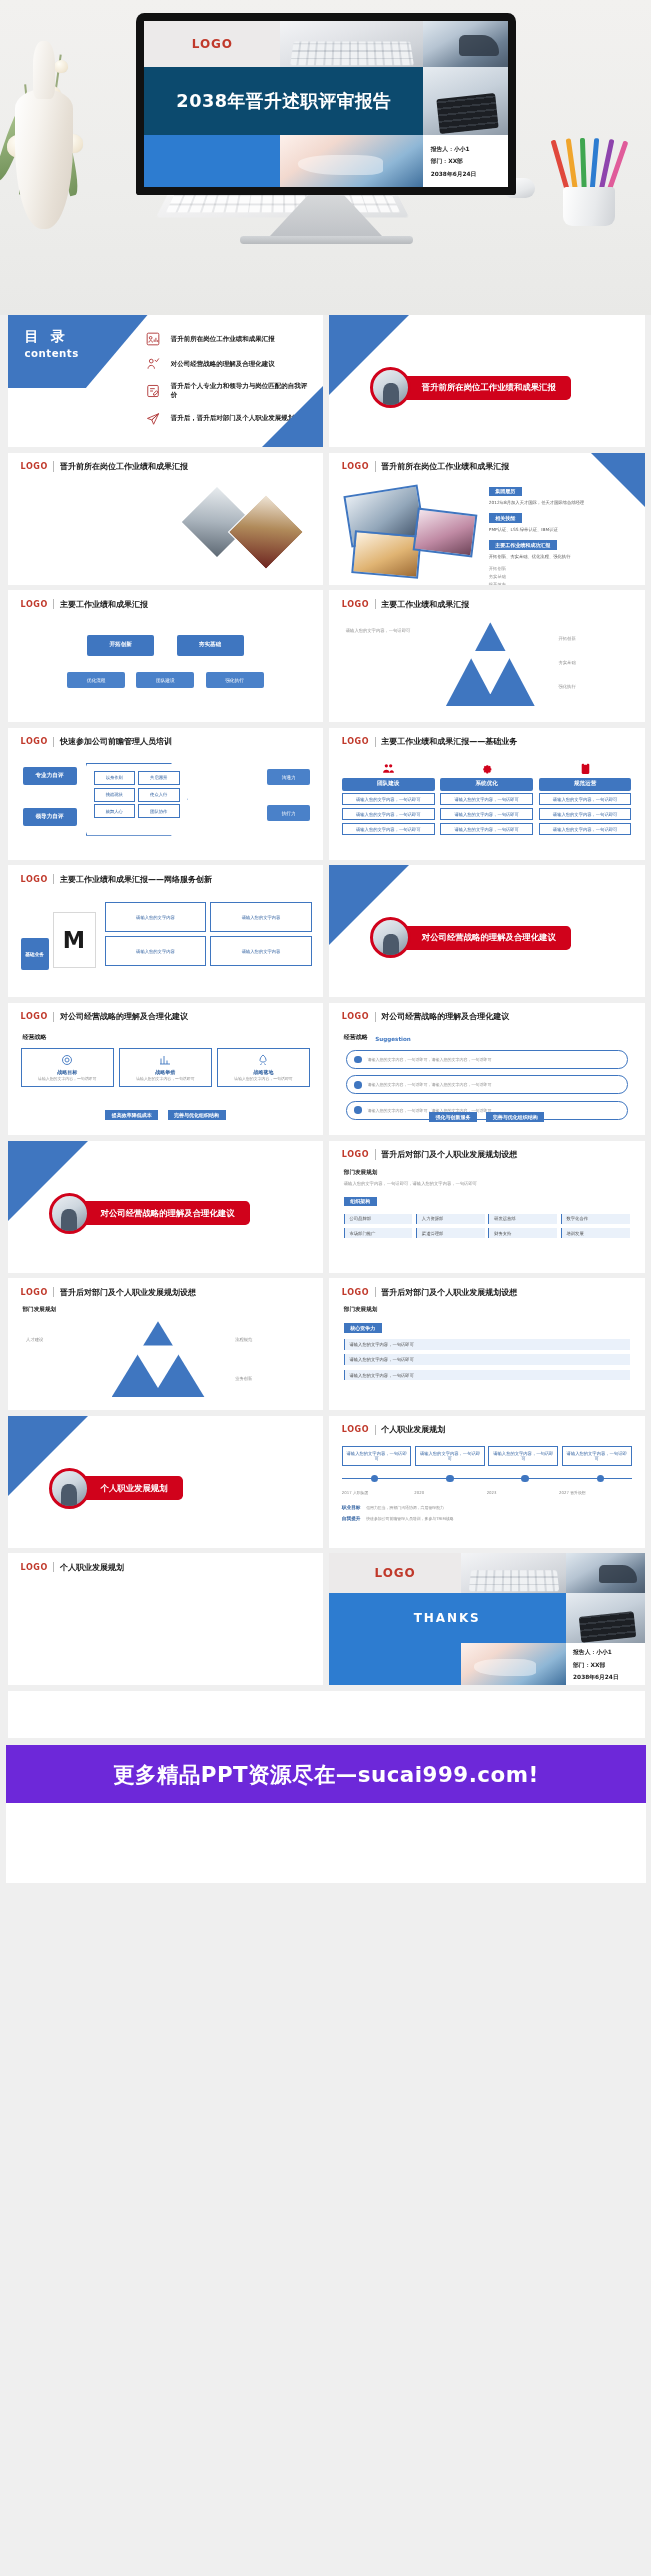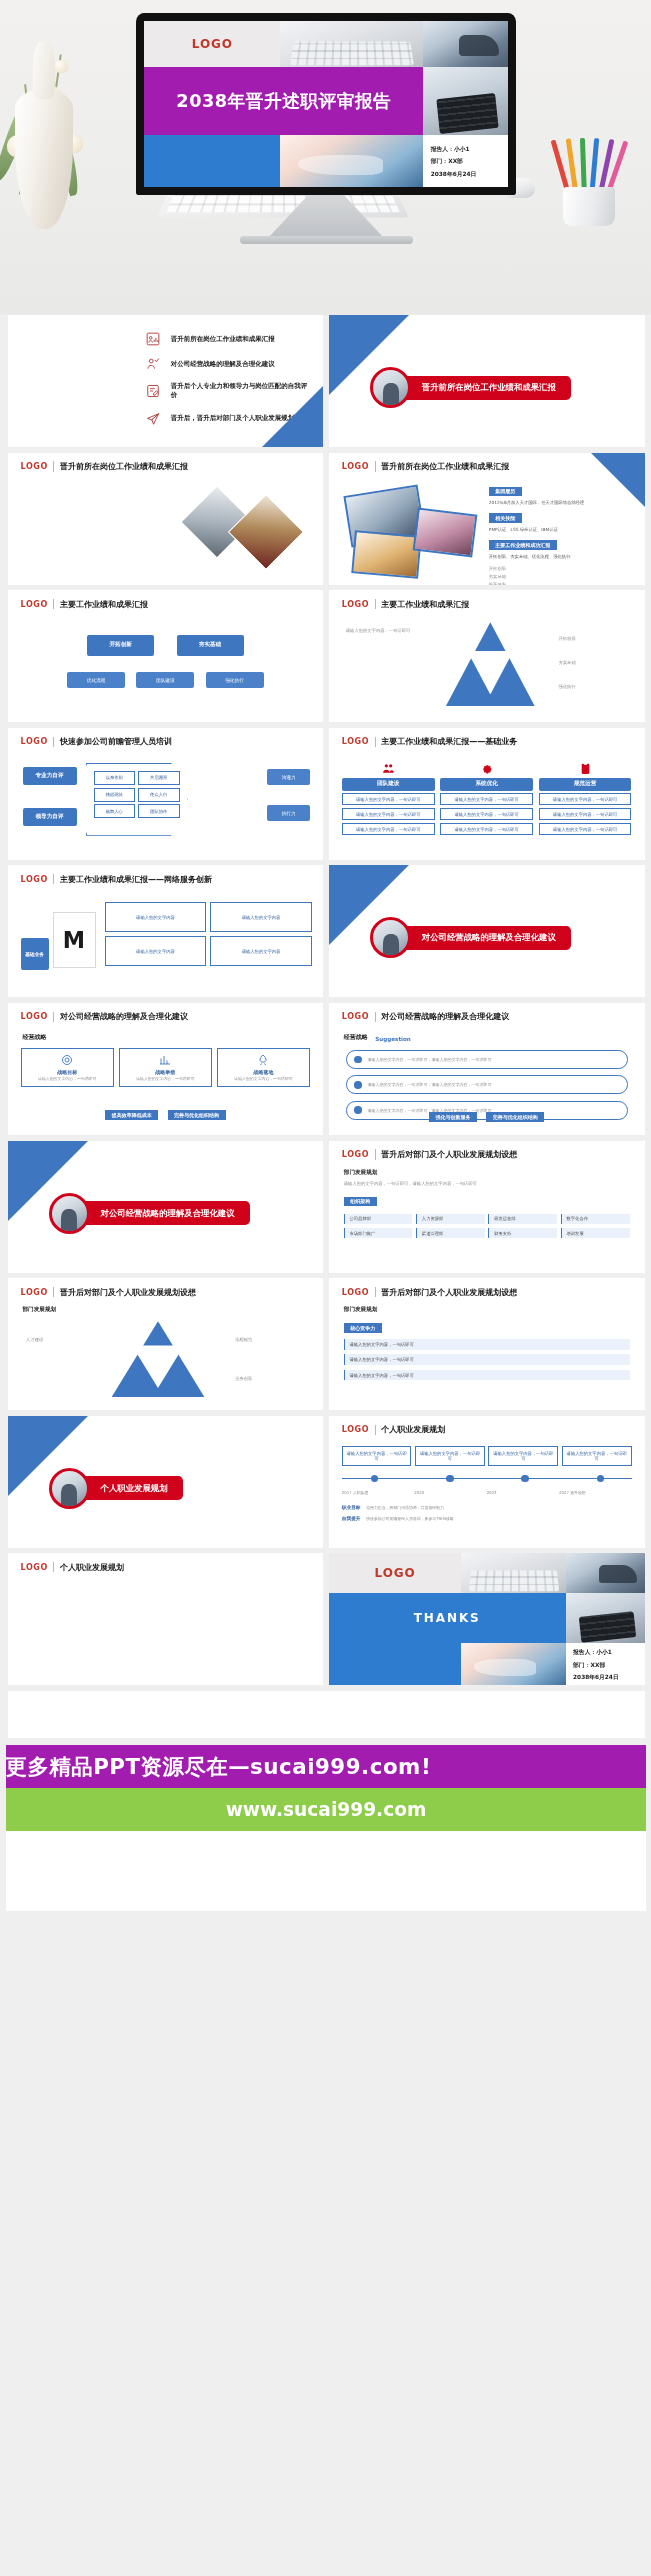--- a/index.html
+++ b/index.html
@@ -34,21 +34,21 @@
   .ph-kbd:before { content:""; position:absolute; left:8%; top:42%; width:84%; height:52%;
         background:repeating-linear-gradient(90deg,#f7f8f9 0 6.5px,#dcdfe3 6.5px 8.4px),repeating-linear-gradient(0deg,#f7f8f9 0 5.6px,#dadde1 5.6px 7.5px);
         background-blend-mode:multiply; border-radius:2.8px; transform:perspective(56px) rotateX(8deg);}
   .ph-hand1 { background:linear-gradient(150deg,#dfe7ee 0%,#b6c4d2 35%,#6c7f93 70%,#4c5c6e 100%); }
   .ph-hand1:after { content:""; position:absolute; right:10%; top:30%; width:48%; height:46%; background:#2f3a46; border-radius:5.6px 17px 3.7px 3.7px; opacity:.85;}
   .ph-calc { background:linear-gradient(160deg,#e7ecf1 0%,#c6d0da 45%,#8e9aa7 100%); }
   .ph-calc:after { content:""; position:absolute; left:18%; bottom:6%; width:70%; height:52%;
         background:repeating-linear-gradient(0deg,#1c1f24 0 4.7px,#33383f 4.7px 6.5px); border-radius:2.8px; transform:rotate(-6deg);}
   .ph-type { background:linear-gradient(145deg,#fdf1ec 0%,#f2d9cf 30%,#8fb7d6 70%,#3f6f9c 100%); }
   .ph-type:after { content:""; position:absolute; left:12%; top:38%; width:60%; height:40%; background:rgba(255,255,255,.45); border-radius:40% 30% 20% 50%; }
-  .c-title { background:#a21caf; display:flex; align-items:center; justify-content:center; grid-column:1 / span 2; }
+  .c-title { background:#0c4a6e; display:flex; align-items:center; justify-content:center; grid-column:1 / span 2; }
   .c-title span { color:#fff; font-weight:bold; font-size:17.7px; letter-spacing:0.5px; white-space:nowrap; }
   .c-blue { background:#2d7cd0; }
   .c-meta { background:#fff; padding:5.6px 3.7px 3.7px 7.5px; display:flex; flex-direction:column; justify-content:center; gap:3.7px; }
   .c-meta div { font-size:5.8px; color:#1a1a1a; font-weight:bold; white-space:nowrap; }
   .stand { width:112px; height:41px; margin:0 auto; background:linear-gradient(180deg,#d6d8da,#bfc2c6); clip-path:polygon(34% 0,66% 0,100% 100%,0 100%); }
   .base { width:173px; height:8.4px; margin:0 auto; border-radius:3.7px; background:linear-gradient(180deg,#d2d5d8,#b7babd); }
   .mon-foot { width:380px; height:43px; background:linear-gradient(180deg,#f5f5f6 0%,#e9eaec 100%); border-radius:0 0 5.6px 5.6px;
        display:flex; align-items:center; justify-content:center; }
   .mon-foot span { color:#b8b8b8; font-size:11.2px; letter-spacing:3.7px; font-family:"DejaVu Serif","Liberation Serif",serif;}
 
@@ -111,21 +111,21 @@
   .thanks-bar span { color:#fff; font-weight:bold; font-size:12px; letter-spacing:1.9px; }
 
   
   .quote-card { position:absolute; left:30px; top:37px; right:34px; height:63px; background:#fff;
        border-left:4.7px solid #3f76c0; border-radius:0 11.2px 11.2px 0; box-shadow:0 0.9px 4.7px rgba(0,0,0,.16);
        display:flex; align-items:center; padding:0 17px; }
   .quote-card p { font-weight:bold; font-size:8.4px; color:#1b1b1b; line-height:1.9; }
 
   
   .gap { height:47px; background:#fff; margin:5.6px 7.5px 0 7.5px;}
-  .banner1 { margin:7.5px 5.6px 0 5.6px; height:43px; background:#a21caf; display:flex; align-items:center; }
+  .banner1 { margin:7.5px 5.6px 0 5.6px; height:58px; background:#6d28d9; display:flex; align-items:center; justify-content:center; }
   .banner1 span { color:#fff; font-weight:bold; font-size:21.4px; letter-spacing:0.5px; }
   .banner2 { margin:0 5.6px; height:43px; background:#8dcd49; display:flex; align-items:center; justify-content:center; }
   .banner2 span { color:#fff; font-weight:bold; font-size:18.6px; }
   .tail { height:80px; background:#fff; margin:0 5.6px; }
 </style>
 </head>
 <body>
 
 <div class="page">
 
@@ -191,20 +191,24 @@
         </div>
       </div>
       <div class="stand"></div>
       <div class="base"></div>
     </div>
   </div>
 
   <div class="grid">
 
     <div class="slide">
+      <div class="toc-flag">
+        <div class="m">目 录</div>
+        <div class="e">contents</div>
+      </div>
       <div class="toc-list">
         <div class="toc-row">
           <svg class="toc-ic" viewBox="0 0 24 24" fill="none" stroke="#b23a3a" stroke-width="1.6">
               <rect x="2" y="2" width="20" height="20" rx="2"></rect>
               <circle cx="8" cy="10" r="2.3"></circle>
               <path d="M5 18c0-2 1.5-3.2 3-3.2S11 16 11 18"></path>
               <path d="M14 17v-4M17 17v-7M20 17v-3"></path>
             </svg>
           <span class="tx">晋升前所在岗位工作业绩和成果汇报</span>
         </div>
@@ -613,19 +617,16 @@
       </div>
     </div>
 
   </div>
 
   <div class="gap"></div>
 
   <div class="banner1">
     <span>更多精品PPT资源尽在—sucai999.com!</span>
   </div>
-  <div class="banner2">
-    <span>www.sucai999.com</span>
-  </div>
   <div class="tail"></div>
 
 </div>
 
 
 </body></html>

